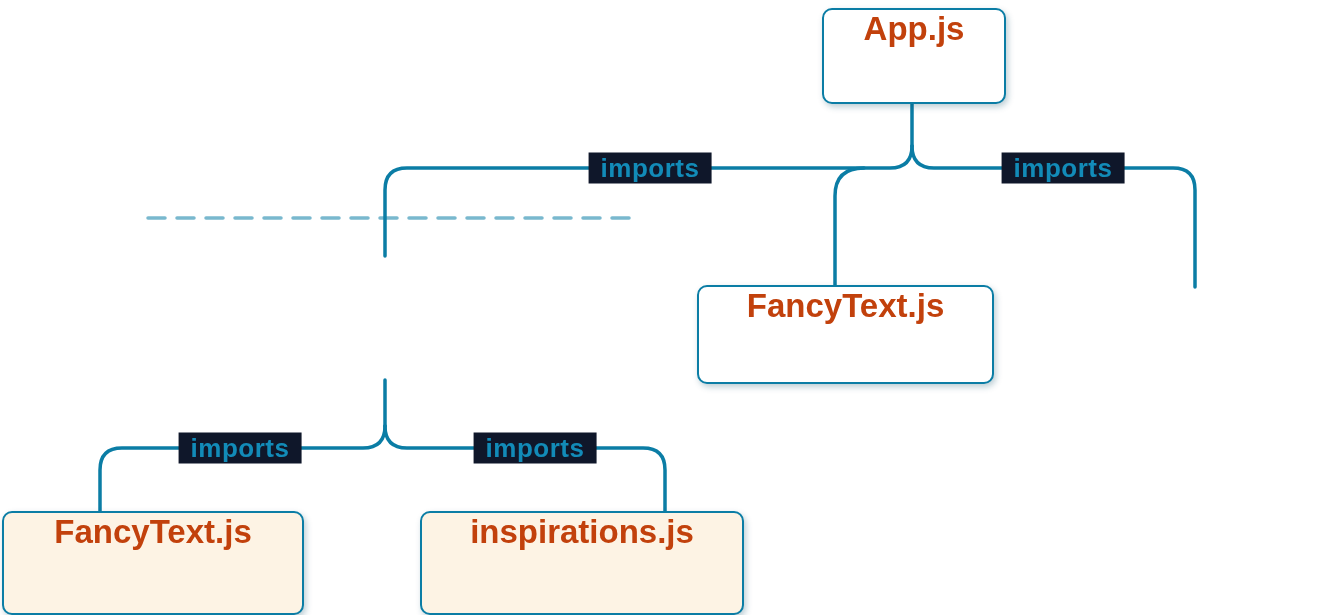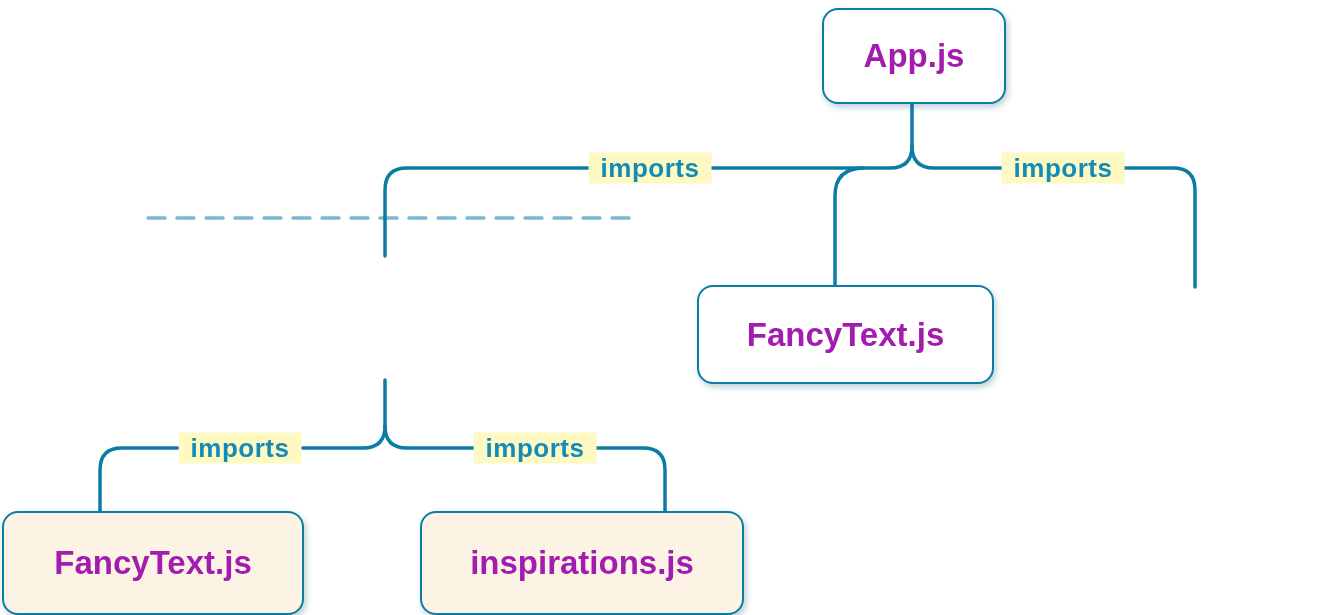--- a/index.html
+++ b/index.html
@@ -29,38 +29,38 @@
     stroke-width: 3.5;
     stroke-linecap: round;
   }
   svg.edges path.boundary {
     stroke-dasharray: 17 12;
     stroke-opacity: 0.55;
   }
   .imports-label {
     position: absolute;
     transform: translate(-50%, -50%);
-    background: #fef9c3;
+    background: #0f172a;
     padding: 0 12px;
     color: #128bb8;
     font-weight: bold;
     font-size: 26px;
     letter-spacing: 0.5px;
     z-index: 2;
     white-space: nowrap;
   }
   .node {
     position: absolute;
     display: flex;
-    align-items: center;
+    align-items: flex-start;
     justify-content: center;
     border: 2.5px solid #0b7da5;
-    border-radius: 16px;
+    border-radius: 10px;
     background: #ffffff;
-    color: #a21caf;
+    color: #c2410c;
     font-size: 33px;
     font-weight: 600;
     box-shadow: 2px 3px 6px rgba(9, 77, 101, 0.28);
     z-index: 3;
     white-space: nowrap;
   }
   .node.client {
     background: #fdf3e4;
   }
   .directive-tab {

